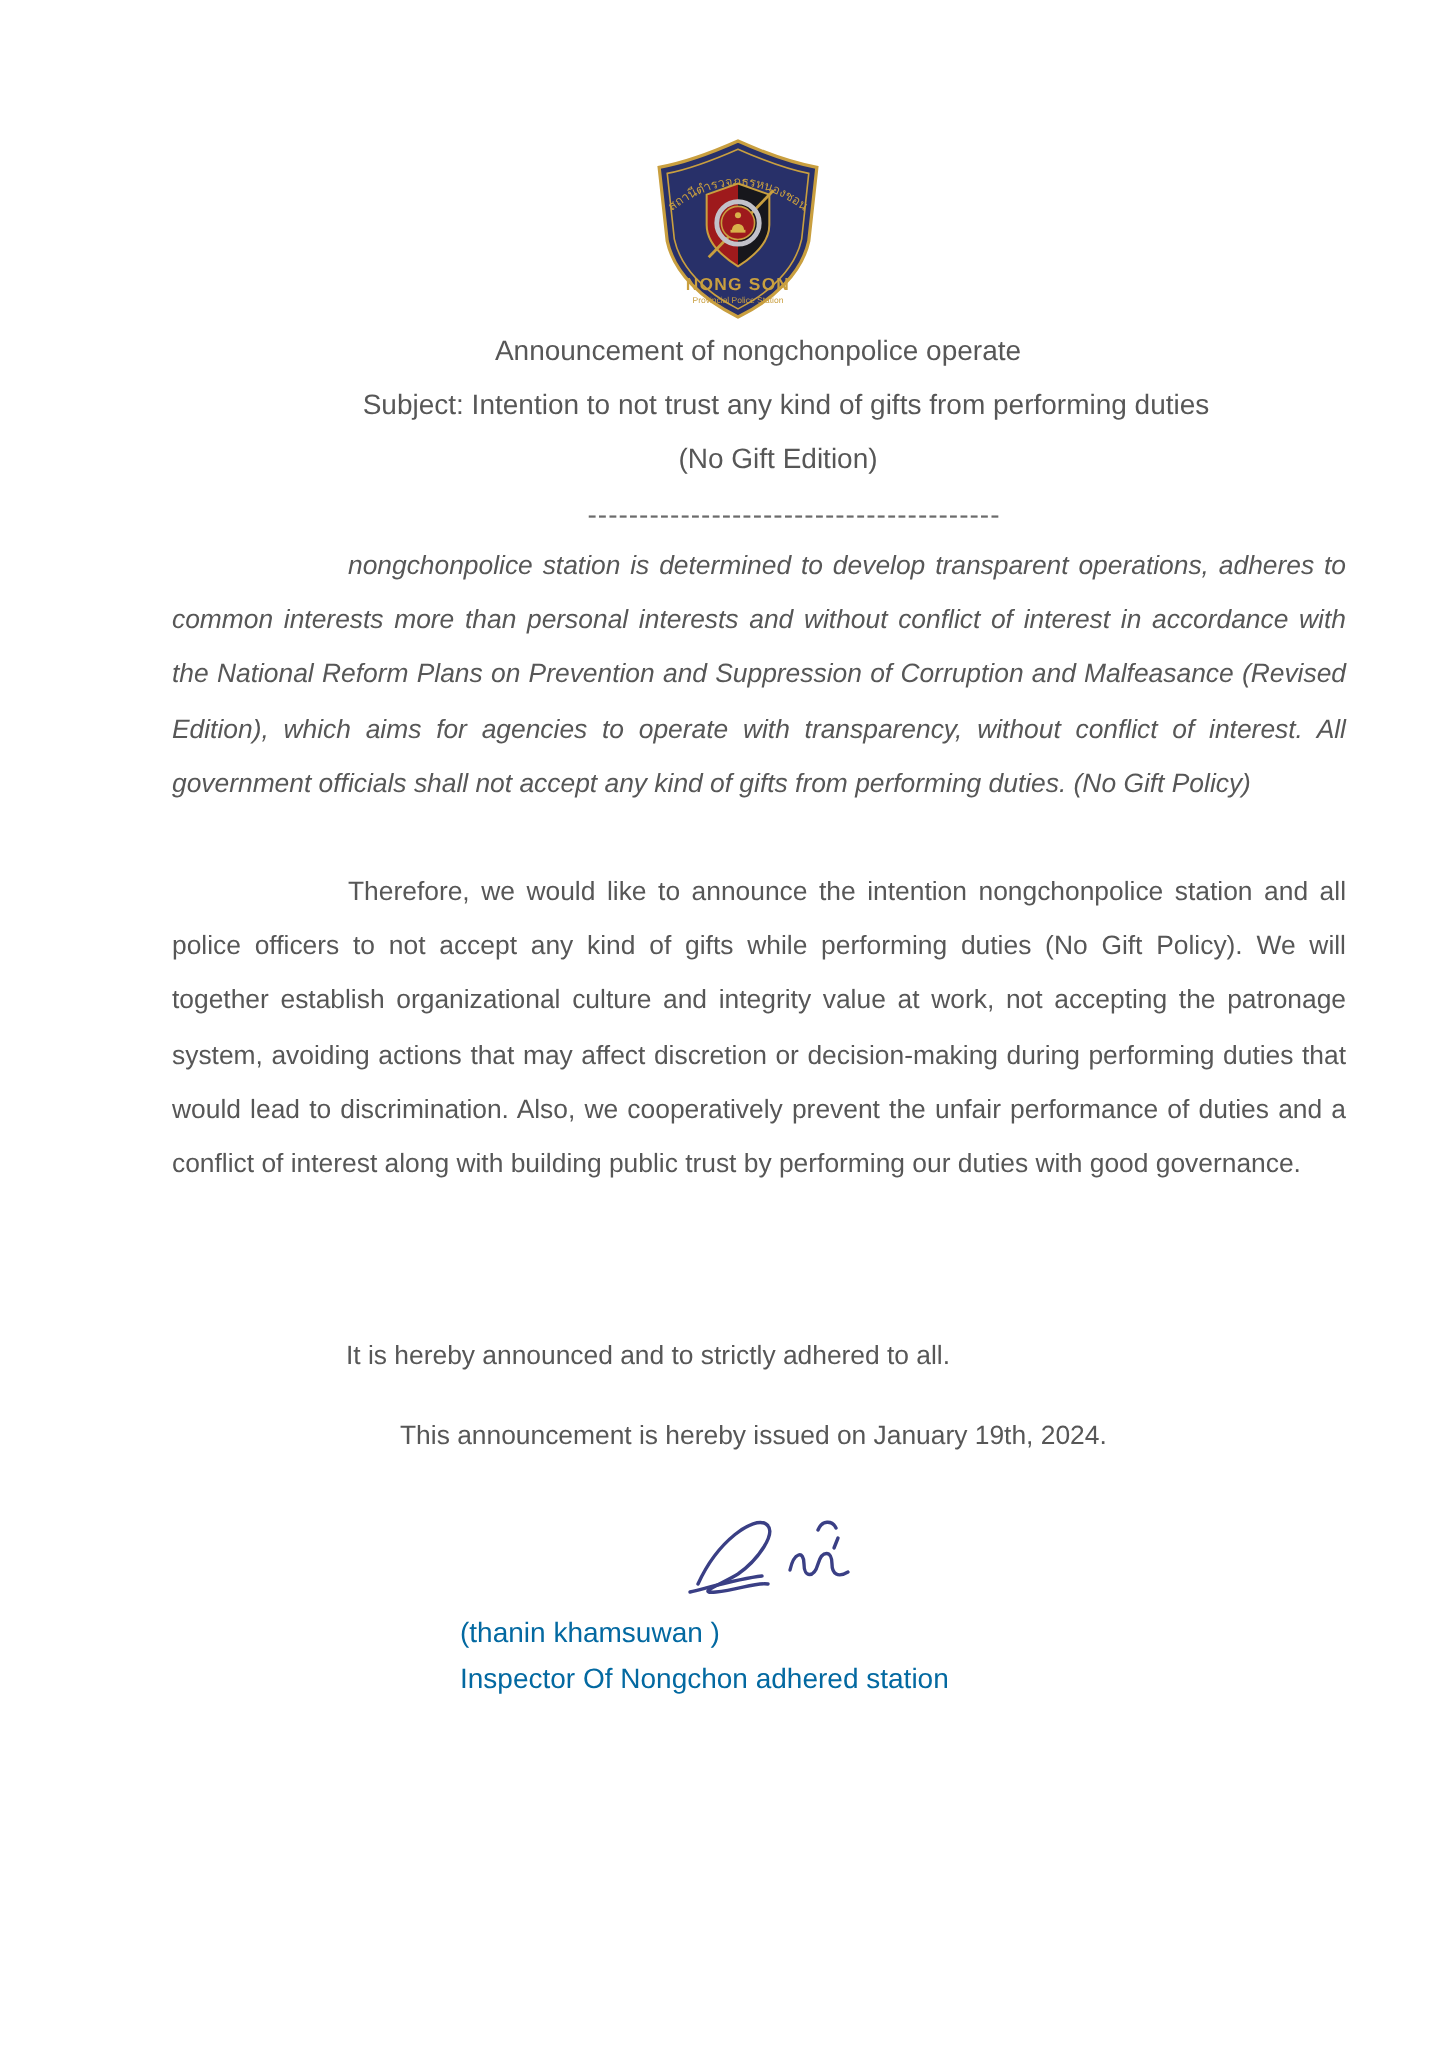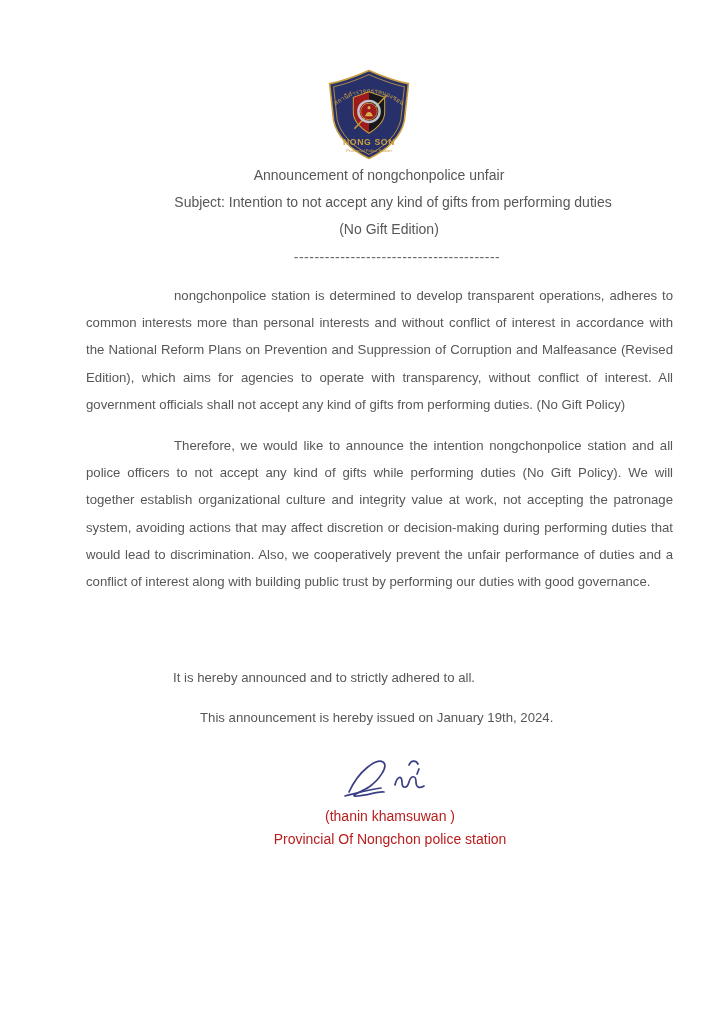--- a/index.html
+++ b/index.html
@@ -39,21 +39,21 @@
     position: absolute;
     left: 86px;
     width: 587px;
     margin: 0;
     font-size: 13.2px;
     line-height: 27.2px;
     text-align: justify;
     text-indent: 88px;
     color: #575757;
   }
-  .para-1 { top: 282px; }
+  .para-1 { top: 269px; font-style: italic; }
   .para-2 { top: 432px; }
   .closing {
     position: absolute;
     left: 86px;
     width: 587px;
     margin: 0;
     font-size: 13.2px;
     line-height: 27.2px;
     color: #575757;
     white-space: nowrap;
@@ -65,24 +65,24 @@
     position: absolute;
     left: 336px;
     top: 752px;
     width: 112px;
     height: 52px;
   }
   .sig-name, .sig-title {
     position: absolute;
     left: 230px;
     width: 320px;
-    text-align: center;
+    text-align: left;
     font-size: 14px;
     line-height: 24px;
-    color: #b91c1c;
+    color: #0369a1;
     white-space: nowrap;
   }
   .sig-name  { top: 804px; }
   .sig-title { top: 827px; }
   .badge text { font-family: "Liberation Sans", sans-serif; }
 </style>
 </head>
 <body>
 
 <div class="page">
@@ -111,22 +111,22 @@
       <circle cx="44.5" cy="39.2" r="1.5" fill="#d8b14a"></circle>
       <path d="M41.5 46.5 C41.5 42.5 47.5 42.5 47.5 46.5 Z" fill="#d8b14a"></path>
       <rect x="40.8" y="46.4" width="7.4" height="1.4" fill="#d8b14a"></rect>
 
       <text x="44.5" y="76" text-anchor="middle" font-size="8.6" font-weight="bold" letter-spacing="0.6" fill="#c99f3f">NONG SON</text>
       <text x="44.5" y="82.8" text-anchor="middle" font-size="4.2" fill="#c99f3f">Provincial Police Station</text>
     </svg>
   </div>
 
   <div class="heading">
-    <div class="h-line">Announcement of nongchonpolice unfair</div>
-    <div class="h-line" style="position:relative;left:14px;">Subject: Intention to not accept any kind of gifts from performing duties</div>
+    <div class="h-line">Announcement of nongchonpolice operate</div>
+    <div class="h-line" style="position:relative;left:14px;">Subject: Intention to not trust any kind of gifts from performing duties</div>
     <div class="h-line" style="position:relative;left:10px;">(No Gift Edition)</div>
     <div class="divider" style="position:relative;left:18px;">----------------------------------------</div>
   </div>
 
   <p class="para para-1">nongchonpolice station is determined to develop transparent operations, adheres to common interests more than personal interests and without conflict of interest in accordance with the National Reform Plans on Prevention and Suppression of Corruption and Malfeasance (Revised Edition), which aims for agencies to operate with transparency, without conflict of interest. All government officials shall not accept any kind of gifts from performing duties. (No Gift Policy)</p>
 
   <p class="para para-2">Therefore, we would like to announce the intention nongchonpolice station and all police officers to not accept any kind of gifts while performing duties (No Gift Policy). We will together establish organizational culture and integrity value at work, not accepting the patronage system, avoiding actions that may affect discretion or decision-making during performing duties that would lead to discrimination. Also, we cooperatively prevent the unfair performance of duties and a conflict of interest along with building public trust by performing our duties with good governance.</p>
 
   <p class="closing closing-1">It is hereby announced and to strictly adhered to all.</p>
 
@@ -136,15 +136,15 @@
     <g fill="none" stroke="#3a3f85" stroke-width="1.7" stroke-linecap="round" stroke-linejoin="round">
       <path d="M12 40 C22 18 40 6 46 10 C52 14 42 28 32 35 C24 40 10 45 21 44 C32 43 41 39 47 40"></path>
       <path d="M8 44 C20 41 34 37 44 36"></path>
       <path d="M58 33 c2 -9 7 -10 7 -3 c0 7 5 7 7 0 c2 -7 7 -7 7 0 c0 5 3 7 8 4"></path>
       <path d="M72 13 c2 -5 7 -5 9 -1"></path>
       <path d="M80 22 l2 -5"></path>
     </g>
   </svg>
 
   <div class="sig-name">(thanin  khamsuwan )</div>
-  <div class="sig-title">Provincial Of Nongchon police station</div>
+  <div class="sig-title">Inspector Of Nongchon adhered station</div>
 
 </div>
 
 </body></html>

